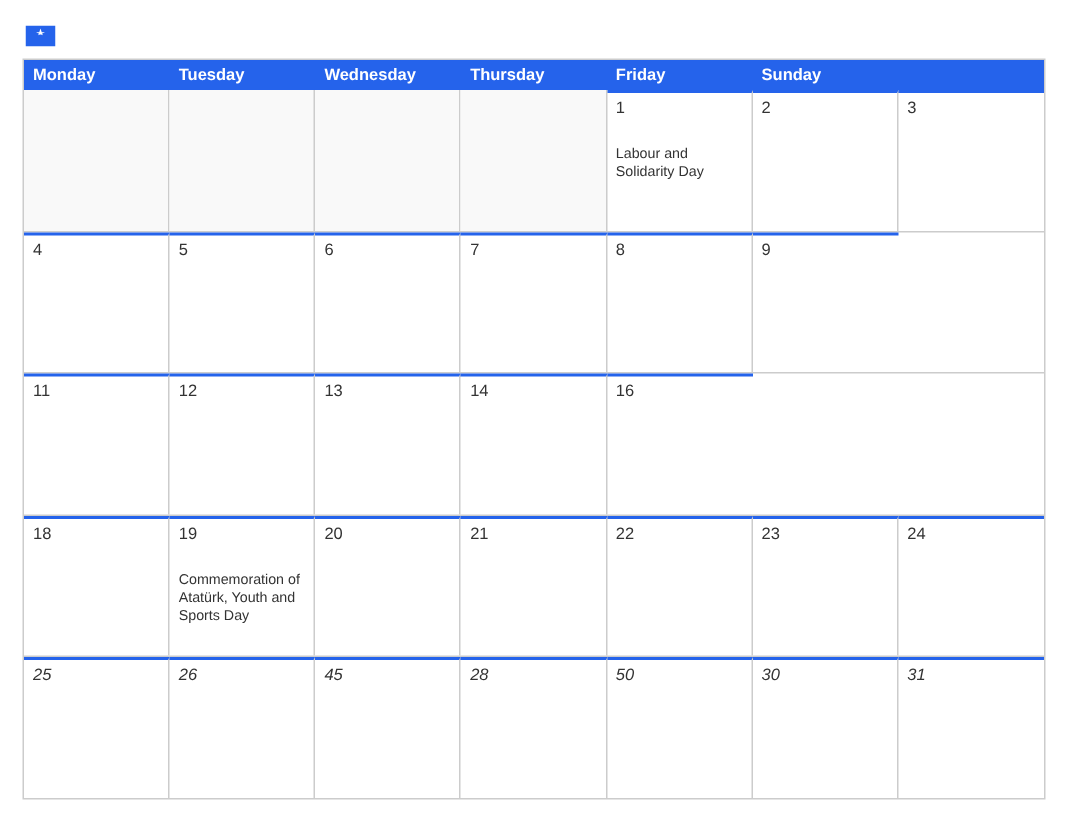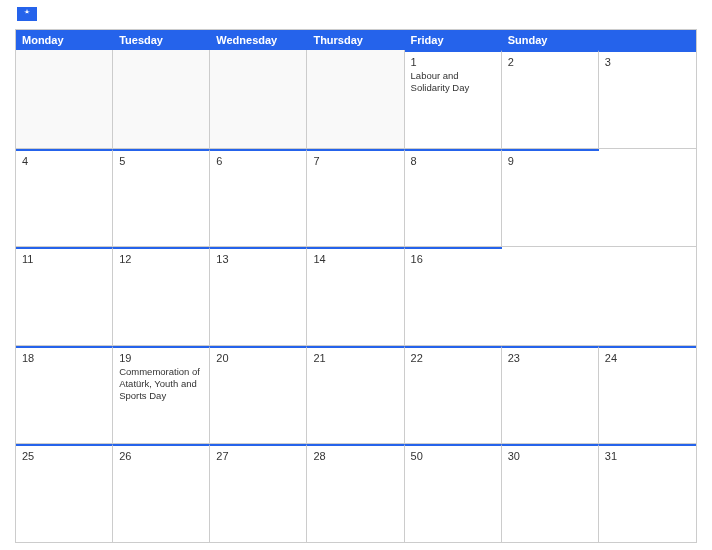--- a/index.html
+++ b/index.html
@@ -6,21 +6,21 @@
     body {
       font-family: Arial, sans-serif;
       background: #fff;
       width: 712px;
       height: 550px;
       overflow: hidden;
     }
     .page {
       width: 712px;
       height: 550px;
-      padding: 7px 15px;
+      padding: 17px 15px;
       display: flex;
       flex-direction: column;
     }
     .header {
       display: flex;
       align-items: center;
       justify-content: space-between;
       margin-bottom: 8px;
     }
     .logo {
@@ -78,20 +78,21 @@
       flex-direction: column;
     }
     .cal-week {
       display: grid;
       grid-template-columns: repeat(7, 1fr);
       flex: 1;
       border-bottom: 1px solid #ccc;
     }
     .cal-week:last-child {
       border-bottom: none;
+      font-style: italic;
     }
     .cal-cell {
       border-right: 1px solid #ccc;
       padding: 4px 6px;
       font-size: 11px;
       vertical-align: top;
       min-height: 70px;
       position: relative;
     }
     .cal-cell:last-child {
@@ -103,21 +104,21 @@
     .day-num {
       font-size: 11px;
       color: #333;
       display: block;
       margin-bottom: 2px;
     }
     .event {
       font-size: 9.5px;
       color: #333;
       line-height: 1.3;
-      margin-top: 2px;
+      margin-top: 19px;
     }
     .blue-top {
       border-top: 2px solid #2563eb;
     }
   </style>
 </head>
 <body>
 
 <div class="page">
   <div class="header">
@@ -221,21 +222,21 @@
           </div>
         </div>
         <div class="cal-week">
           <div class="cal-cell blue-top">
             <span class="day-num">25</span>
           </div>
           <div class="cal-cell blue-top">
             <span class="day-num">26</span>
           </div>
           <div class="cal-cell blue-top">
-            <span class="day-num">27</span>
+            <span class="day-num">45</span>
           </div>
           <div class="cal-cell blue-top">
             <span class="day-num">28</span>
           </div>
           <div class="cal-cell blue-top">
             <span class="day-num">50</span>
           </div>
           <div class="cal-cell blue-top">
             <span class="day-num">30</span>
           </div>

